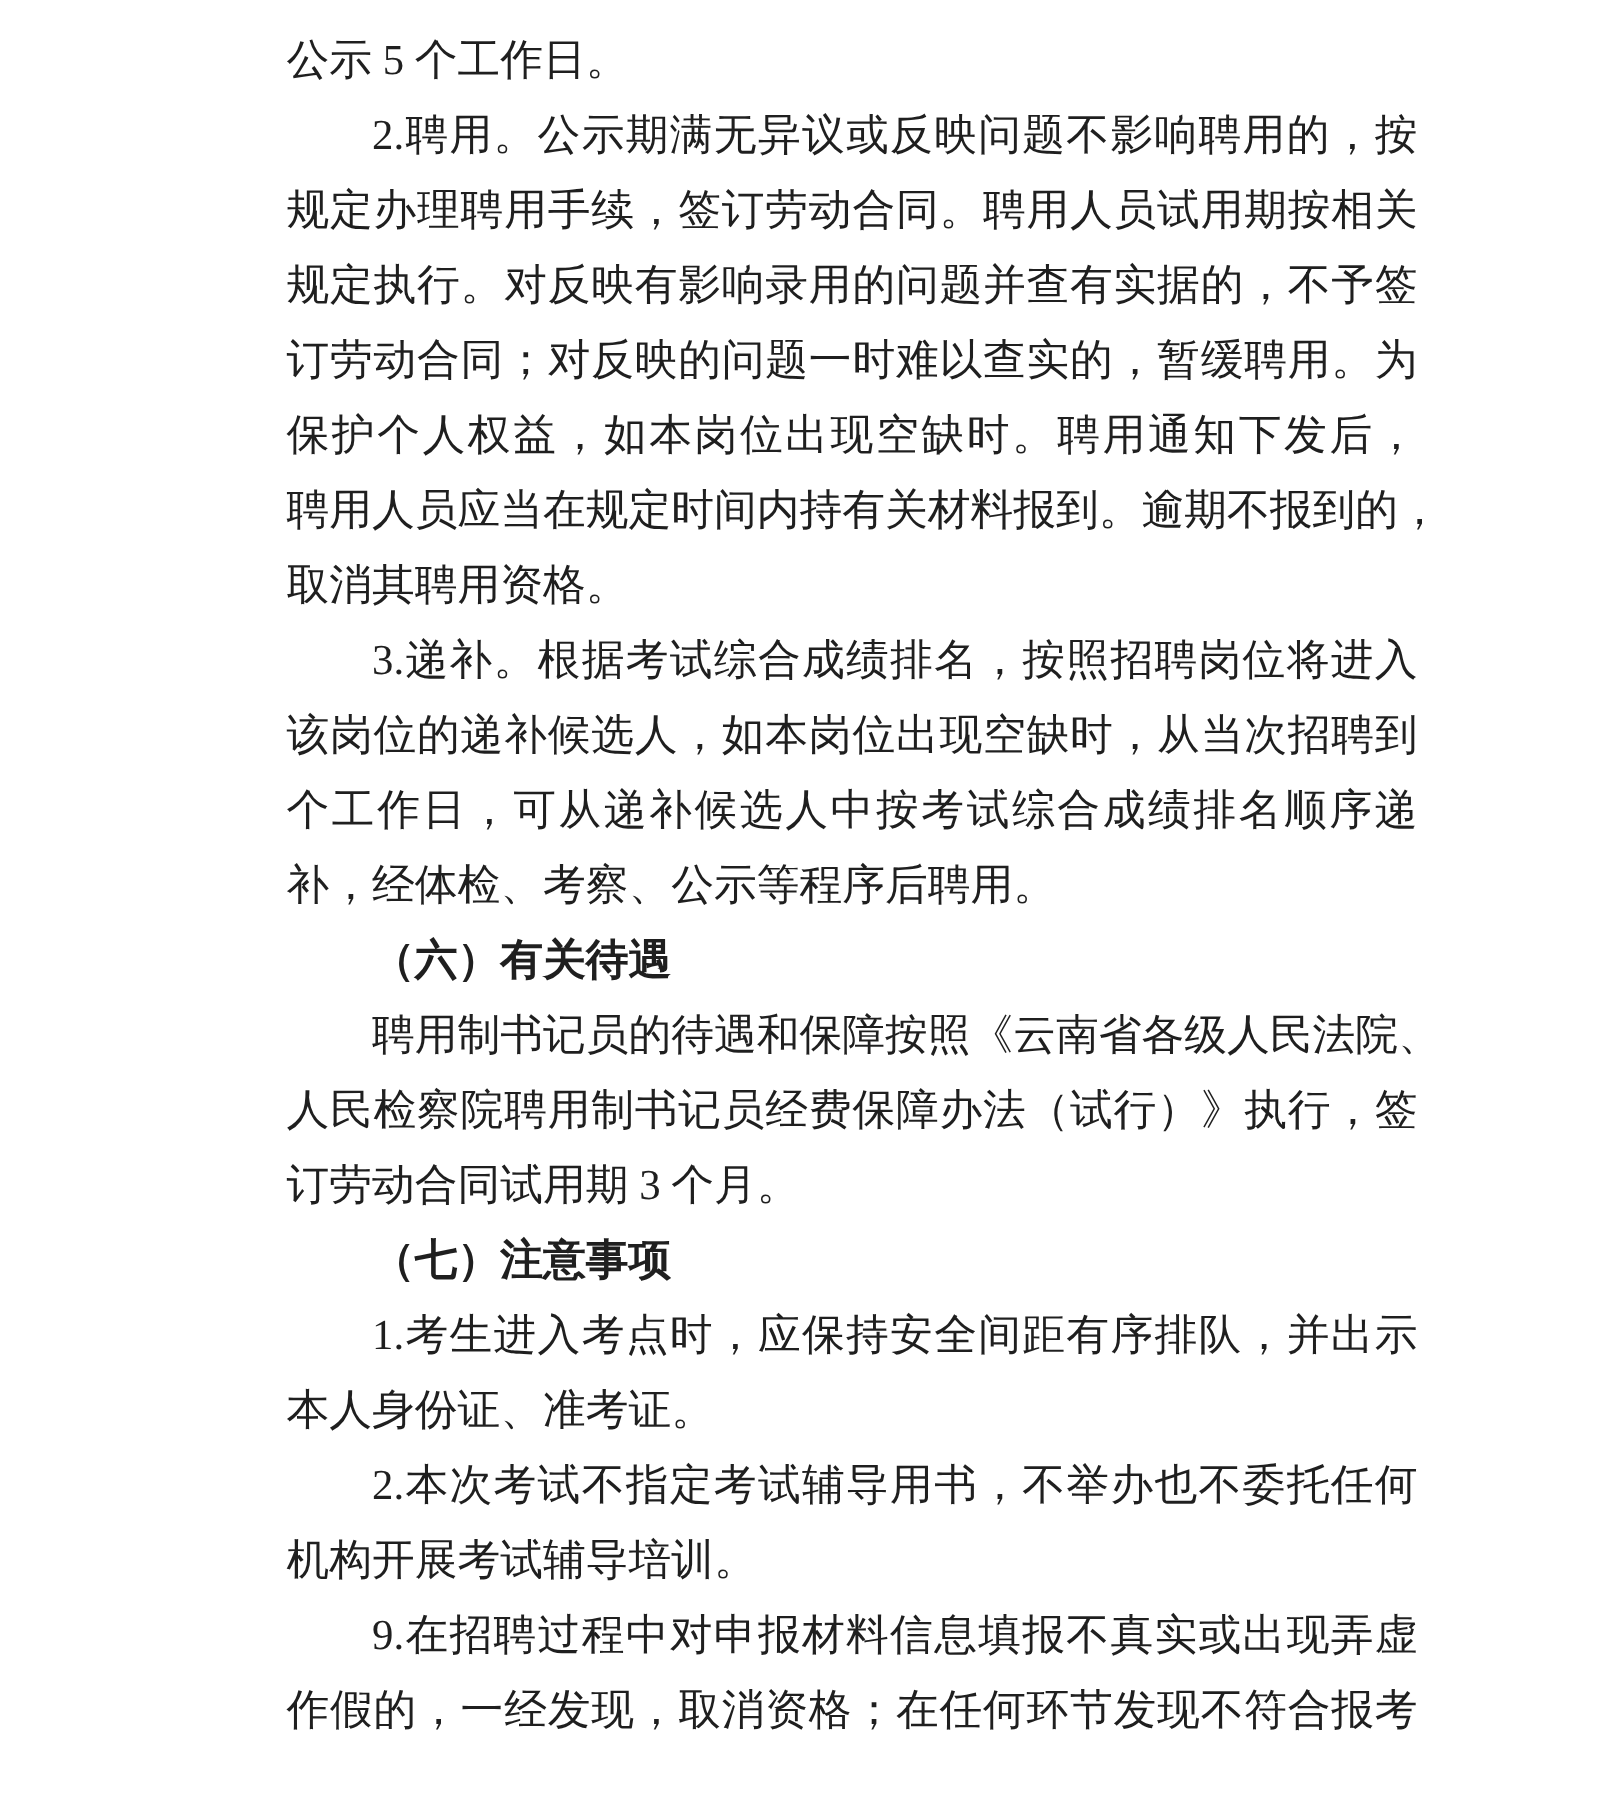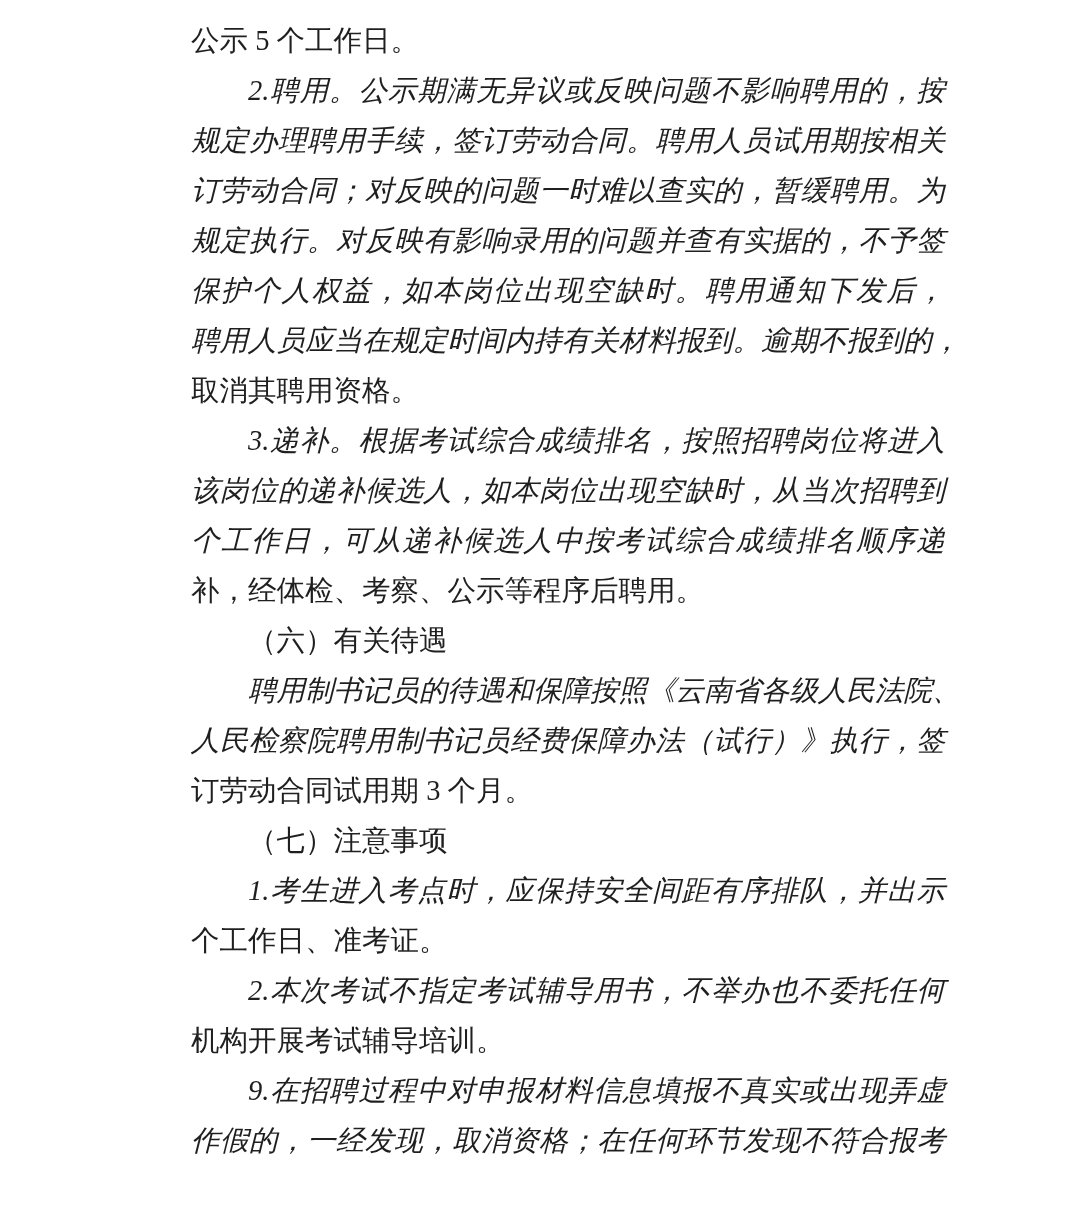--- a/index.html
+++ b/index.html
@@ -30,51 +30,50 @@
     line-height: 50px;
     font-family: "Liberation Serif", "DejaVu Serif", serif;
     font-size: 28.5px;
     color: #1f1f1f;
     text-align: left;
     white-space: nowrap;
   }
   .line.justify {
     text-align: justify;
     text-align-last: justify;
-    font-style: italic;
   }
   .line.indent {
     text-indent: 57px;
   }
   .line.bold {
-    font-weight: normal;
+    font-weight: bold;
   }
 </style>
 </head>
 <body>
 
 <div class="page">
   <div class="text-block">
       <div class="line">公示 5 个工作日。</div>
       <div class="line indent justify">2.聘用。公示期满无异议或反映问题不影响聘用的，按</div>
       <div class="line justify">规定办理聘用手续，签订劳动合同。聘用人员试用期按相关</div>
+      <div class="line justify">规定执行。对反映有影响录用的问题并查有实据的，不予签</div>
       <div class="line justify">订劳动合同；对反映的问题一时难以查实的，暂缓聘用。为</div>
-      <div class="line justify">规定执行。对反映有影响录用的问题并查有实据的，不予签</div>
       <div class="line justify">保护个人权益，如本岗位出现空缺时。聘用通知下发后，</div>
       <div class="line justify">聘用人员应当在规定时间内持有关材料报到。逾期不报到的，</div>
       <div class="line">取消其聘用资格。</div>
       <div class="line indent justify">3.递补。根据考试综合成绩排名，按照招聘岗位将进入</div>
       <div class="line justify">该岗位的递补候选人，如本岗位出现空缺时，从当次招聘到</div>
       <div class="line justify">个工作日，可从递补候选人中按考试综合成绩排名顺序递</div>
       <div class="line">补，经体检、考察、公示等程序后聘用。</div>
       <div class="line indent bold">（六）有关待遇</div>
       <div class="line indent justify">聘用制书记员的待遇和保障按照《云南省各级人民法院、</div>
       <div class="line justify">人民检察院聘用制书记员经费保障办法（试行）》执行，签</div>
       <div class="line">订劳动合同试用期 3 个月。</div>
       <div class="line indent bold">（七）注意事项</div>
       <div class="line indent justify">1.考生进入考点时，应保持安全间距有序排队，并出示</div>
-      <div class="line">个工作日、准考证。</div>
+      <div class="line">本人身份证、准考证。</div>
       <div class="line indent justify">2.本次考试不指定考试辅导用书，不举办也不委托任何</div>
       <div class="line">机构开展考试辅导培训。</div>
       <div class="line indent justify">9.在招聘过程中对申报材料信息填报不真实或出现弄虚</div>
       <div class="line justify">作假的，一经发现，取消资格；在任何环节发现不符合报考</div>
     </div>
 </div>
 
 </body></html>

